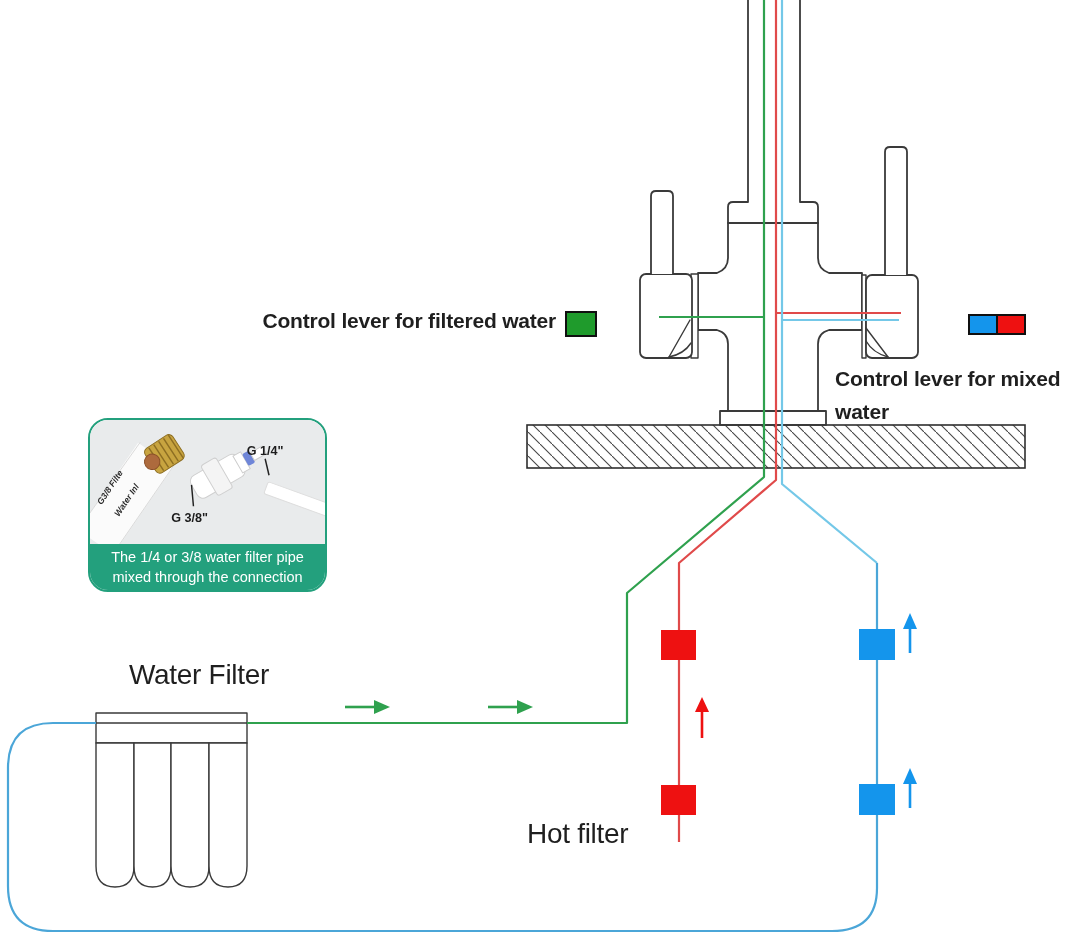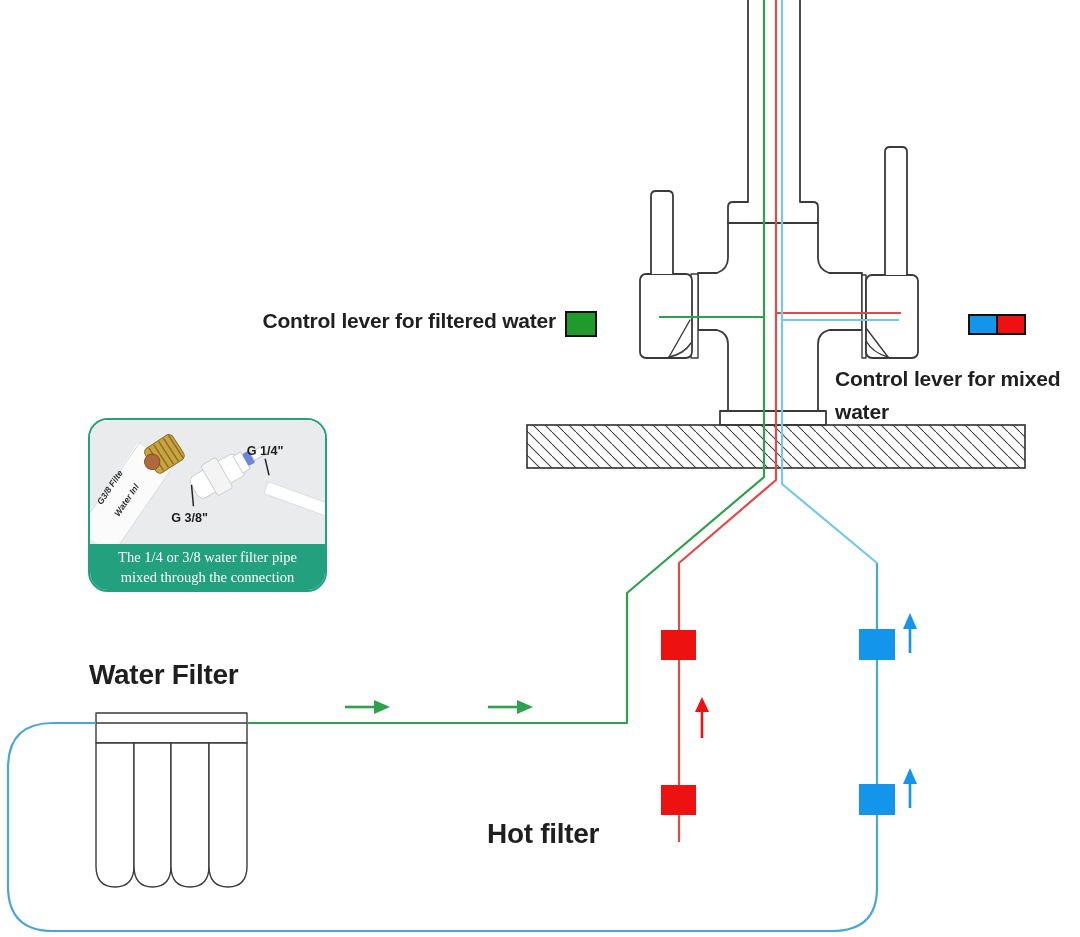--- a/index.html
+++ b/index.html
@@ -28,40 +28,40 @@
   .sq-blue{fill:var(--blue-accent);}
   .arr-green{fill:var(--green-pipe);}
   .arr-red{fill:var(--red-accent);}
   .arr-blue{fill:var(--blue-accent);}
   .arr-line-green{stroke:var(--green-pipe);stroke-width:2.6;}
   .arr-line-red{stroke:var(--red-accent);stroke-width:2.6;}
   .arr-line-blue{stroke:var(--blue-accent);stroke-width:2.6;}
 
   
   .lbl{position:absolute;font-weight:600;color:var(--text);white-space:nowrap;}
-  .lbl-big{font-weight:700;font-size:28px;letter-spacing:-0.3px;}
+  .lbl-big{font-weight:400;font-size:28px;letter-spacing:-0.3px;margin-left:40px;}
   .lbl-legend{font-size:21px;letter-spacing:-0.2px;}
   .lbl-mixed{white-space:normal;line-height:33px;width:252px;}
 
   
   .chip-green{position:absolute;left:565px;top:311px;width:28px;height:22px;
               background:var(--green-swatch);border:2px solid #101010;}
   .chip-mixed{position:absolute;left:968px;top:314px;display:flex;border:2px solid #101010;}
   .chip-mixed .half{width:26px;height:17px;}
   .half-blue{background:var(--blue-accent);border-right:2px solid #101010;}
   .half-red{background:var(--red-accent);}
 
   
   .inset-card{position:absolute;left:88px;top:418px;width:239px;height:174px;
               border:2px solid var(--teal-accent);border-radius:20px;overflow:hidden;
               background:#fff;box-sizing:border-box;}
   .inset-photo{width:235px;height:124px;background:var(--photo-bg);}
   .inset-caption{width:235px;height:46px;background:var(--teal-accent);color:#fff;
                  display:flex;flex-direction:column;align-items:center;justify-content:center;
-                 font-size:14.5px;line-height:20px;font-weight:400;font-family:Liberation Serif, serif;}
+                 font-size:14.5px;line-height:20px;font-weight:400;}
   .photo-label{font-weight:700;font-size:13px;fill:#1c1c1c;font-family:"Liberation Sans",sans-serif;}
   .tube-label{font-style:italic;font-weight:700;font-size:9px;fill:#2a2a2a;font-family:"Liberation Sans",sans-serif;}
 </style>
 </head>
 <body>
 
 <div class="canvas">
 
   <svg class="linework" width="1080" height="937" viewBox="0 0 1080 937">
     <defs>

